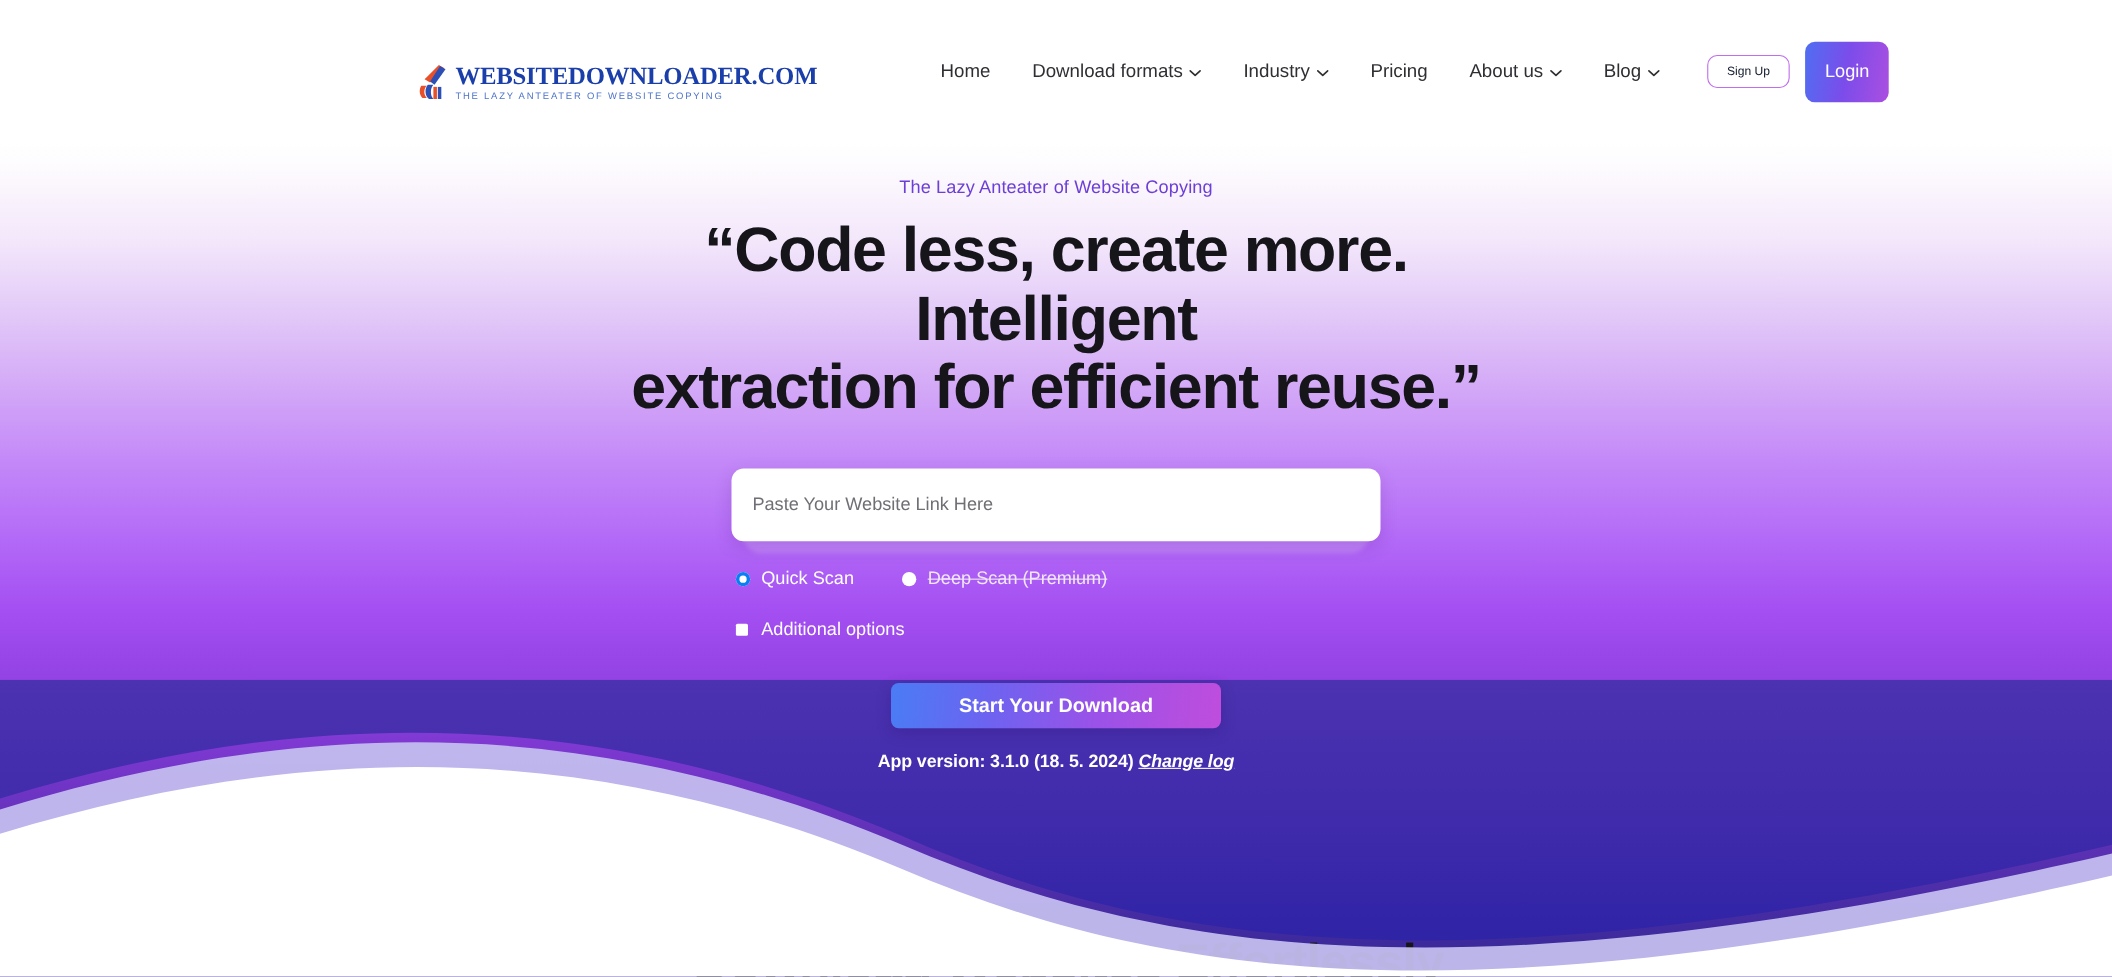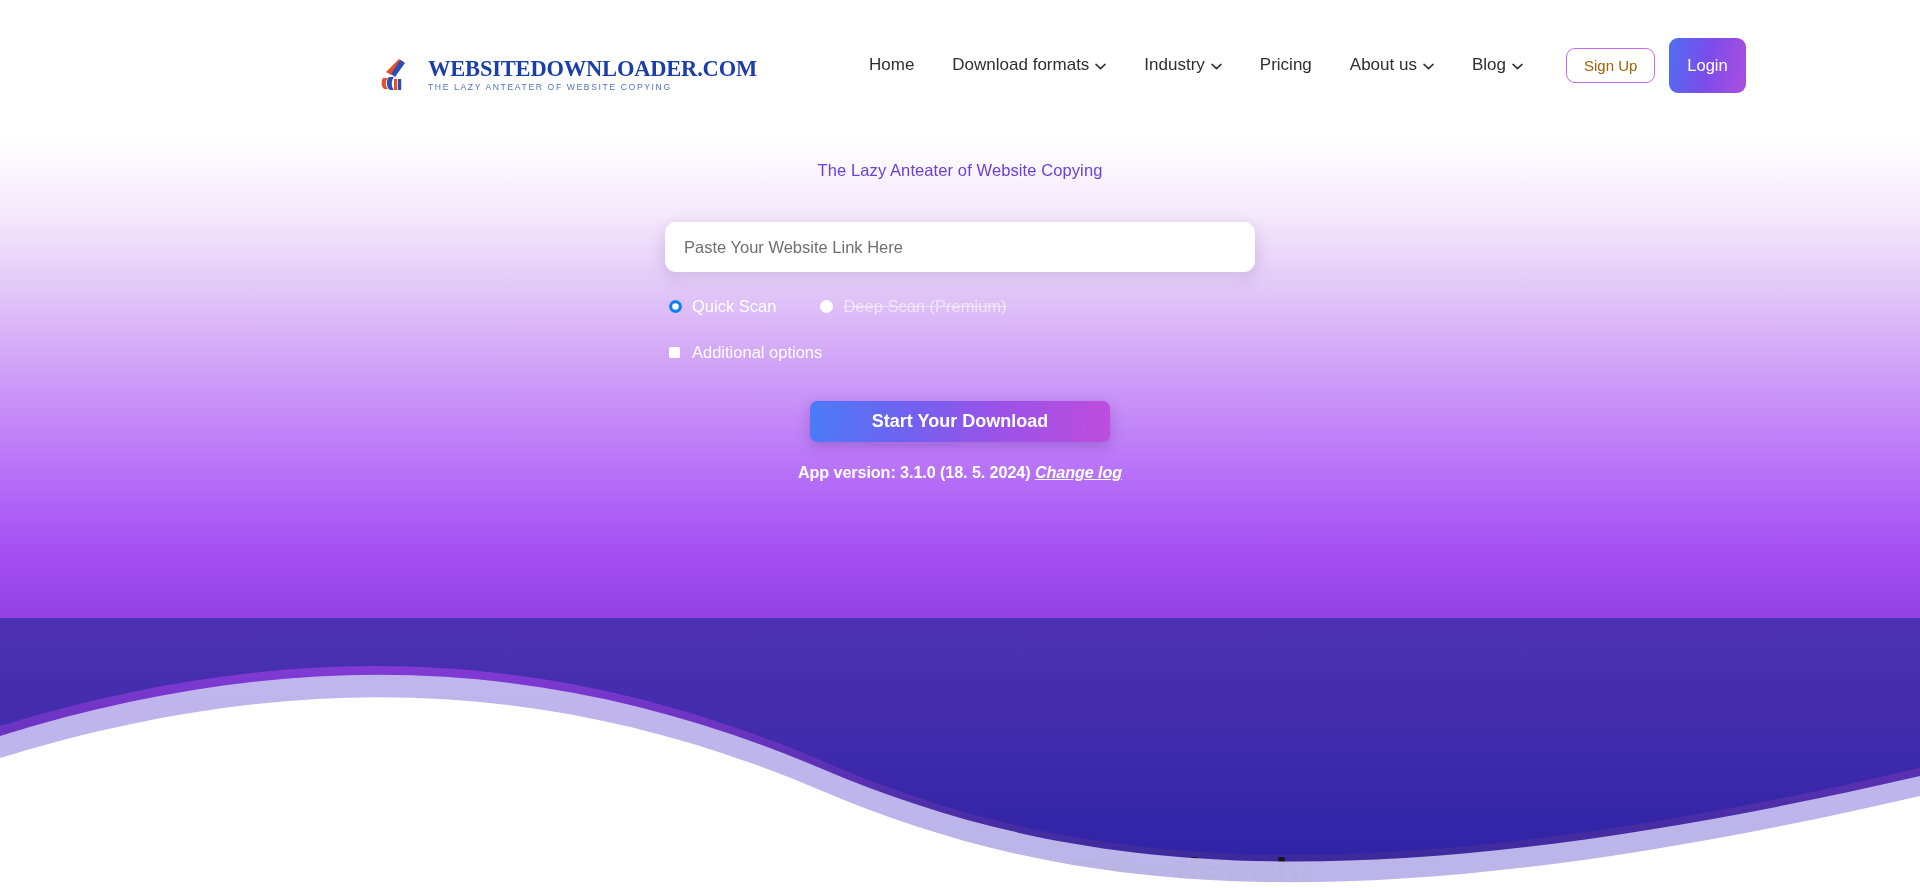--- a/index.html
+++ b/index.html
@@ -34,21 +34,21 @@
     width: 1920px;
     display: flex;
     align-items: center;
   }
 
   .logo {
     display: flex;
     align-items: center;
     margin-left: 379px;
     text-decoration: none;
-    gap: 19px;
+    gap: 5px;
     margin-top: 20px;
   }
   .logo-mark {
     width: 30px;
     height: 34px;
     flex: 0 0 auto;
     display: block;
   }
   .logo-text { display: flex; flex-direction: column; justify-content: center; }
   .logo-title {
@@ -94,22 +94,22 @@
     margin-top: 2px;
   }
 
   .auth {
     display: flex;
     align-items: center;
     gap: 14px;
     margin-left: 24px;
   }
   .btn-signup {
-    font-size: 15px;
-    color: #a16207;
+    font-size: 11px;
+    color: #0f172a;
     background: #ffffff;
     border: 1.4px solid #c06df0;
     border-radius: 9px;
     padding: 8px 17px;
     cursor: pointer;
     white-space: nowrap;
     font-family: "Liberation Sans", sans-serif;
   }
   .btn-login {
     font-size: 16.5px;
@@ -185,21 +185,21 @@
     top: 14px;
     bottom: -11px;
     border-radius: 16px;
     background: rgba(255,255,255,0.17);
     filter: blur(2px);
   }
   .search-input {
     position: relative;
     display: block;
     width: 590px;
-    height: 50px;
+    height: 66px;
     border-radius: 11px;
     border: none;
     outline: none;
     background: #ffffff;
     font-size: 16.5px;
     color: #2a2a2e;
     font-family: "Liberation Sans", sans-serif;
     padding: 0 19px;
     box-shadow: 0 5px 16px rgba(60,10,110,0.16);
   }
@@ -396,20 +396,25 @@
 
     </div>
   </div>
 
   <div class="hero">
 
     <div class="hero-content">
 
       <div class="eyebrow">The Lazy Anteater of Website Copying</div>
 
+      <h1 class="headline">
+        <span>“Code less, create more. Intelligent</span>
+        <br>
+        <span>extraction for efficient reuse.”</span>
+      </h1>
 
       <div class="search-wrap">
         <div class="search-glow"></div>
         <input class="search-input" type="text" placeholder="Paste Your Website Link Here" style="">
       </div>
 
       <div class="options">
 
         <div class="radio-row">
 

